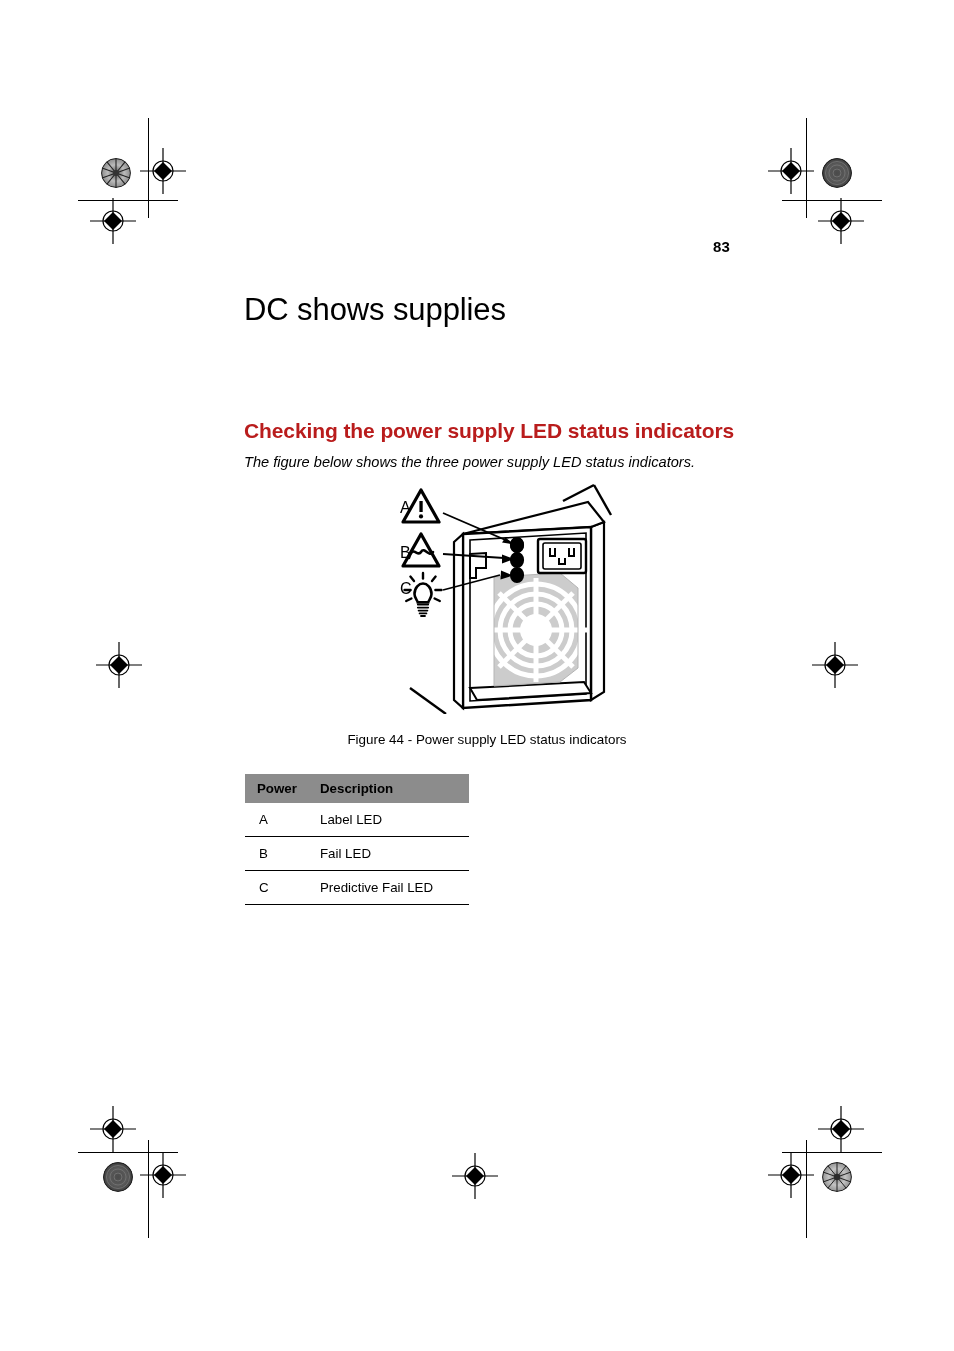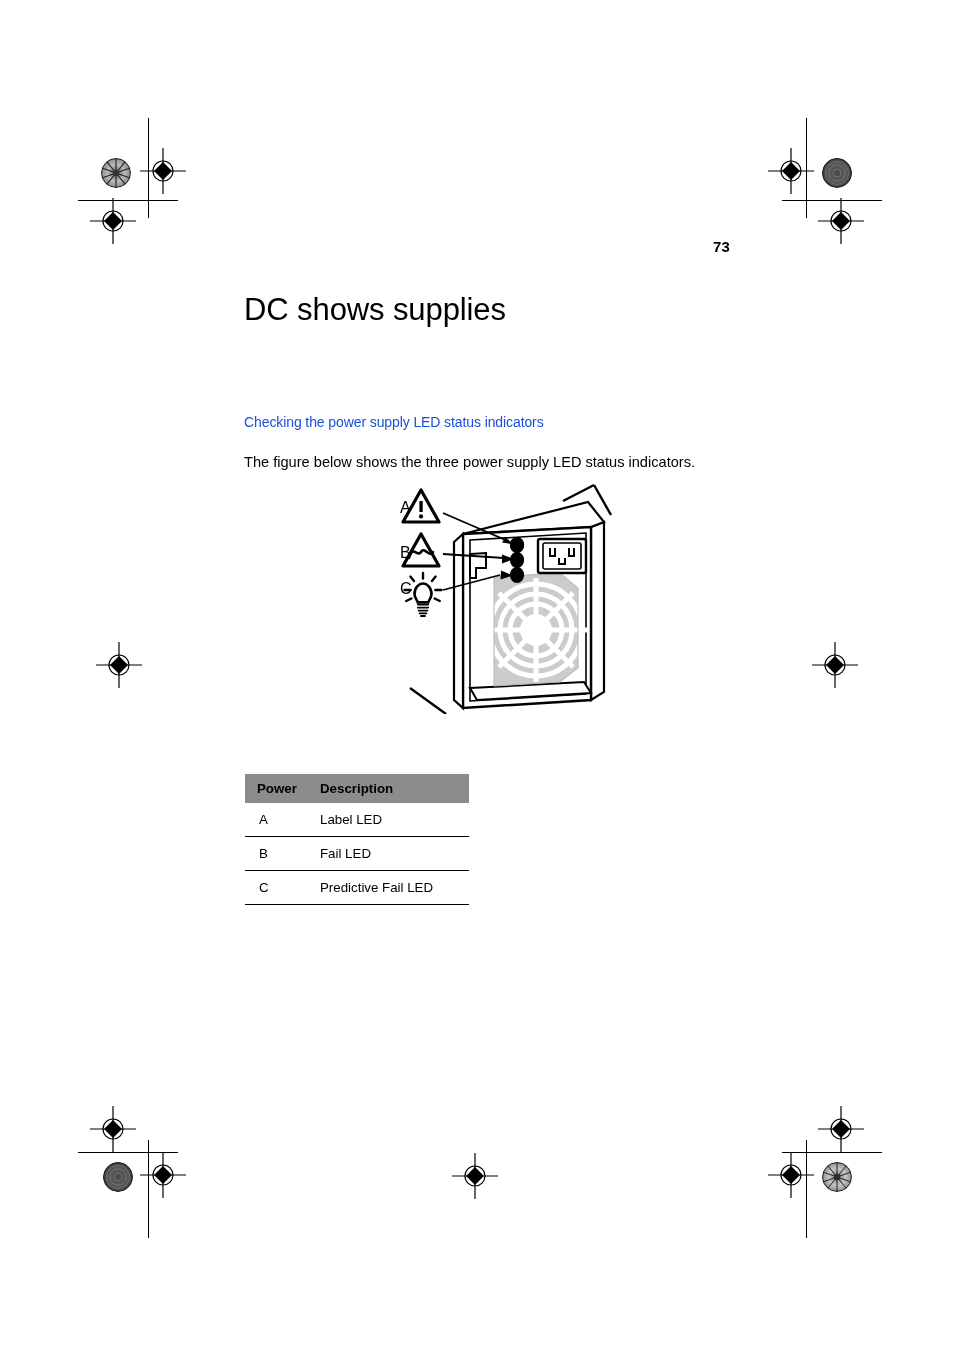--- a/index.html
+++ b/index.html
@@ -66,29 +66,29 @@
   }
   .body-para {
     position: absolute;
     left: 244px;
     font-size: 14.6px;
     line-height: 19.6px;
     width: 470px;
     color: #000;
   }
   #para1 { top: 325px; }
-  #para2 { top: 438px; }
+  #para2 { top: 438px; font-style: italic; }
   .h2 {
     position: absolute;
     left: 244px;
     top: 402px;
-    font-size: 14px;
-    font-weight: 400;
+    font-size: 21px;
+    font-weight: 700;
     letter-spacing: -0.1px;
-    color: #1d4ed8;
+    color: #b91c1c;
   }
 
   
   #figure {
     position: absolute;
     left: 398px;
     top: 482px;
     width: 225px;
     height: 232px;
   }
@@ -320,21 +320,21 @@
         <line x1="15" y1="15" x2="5.5" y2="26.6"></line>
           <line x1="15" y1="15" x2="0.4" y2="20.2"></line>
         <line x1="15" y1="15" x2="0.4" y2="9.8"></line>
           <line x1="15" y1="15" x2="5.5" y2="3.4"></line>
       </g>
       <circle cx="15" cy="15" r="3.2" fill="#2a2a2a"></circle>
       <circle cx="15" cy="15" r="14.4" fill="none" stroke="#222" stroke-width="1"></circle>
     </svg>
   </div>
 
-  <div class="page-number">73</div>
+  <div class="page-number">83</div>
 
   <h1 class="h1">DC shows supplies</h1>
 
 
   <h2 class="h2">Checking the power supply LED status indicators</h2>
 
   <p class="body-para" id="para2">The figure below shows the three power supply LED status indicators.</p>
 
   <div id="figure">
     <svg width="225" height="232" viewBox="0 0 225 232" fill="none">
@@ -437,20 +437,21 @@
       </g>
       <g fill="#000">
         <path d="M116 62.5 L104 60.5 L107.5 55.5 Z"></path>
         <path d="M116 77 L104 72.5 L104 81.5 Z"></path>
         <path d="M115 93.5 L103 88.5 L102.5 97.5 Z"></path>
       </g>
 
     </svg>
   </div>
 
+  <div class="figure-caption">Figure 44 - Power supply LED status indicators</div>
 
   <table id="led-table">
     <thead>
       <tr>
         <th class="c-label">Power</th>
         <th class="c-desc">Description</th>
       </tr>
     </thead>
     <tbody>
       <tr>

